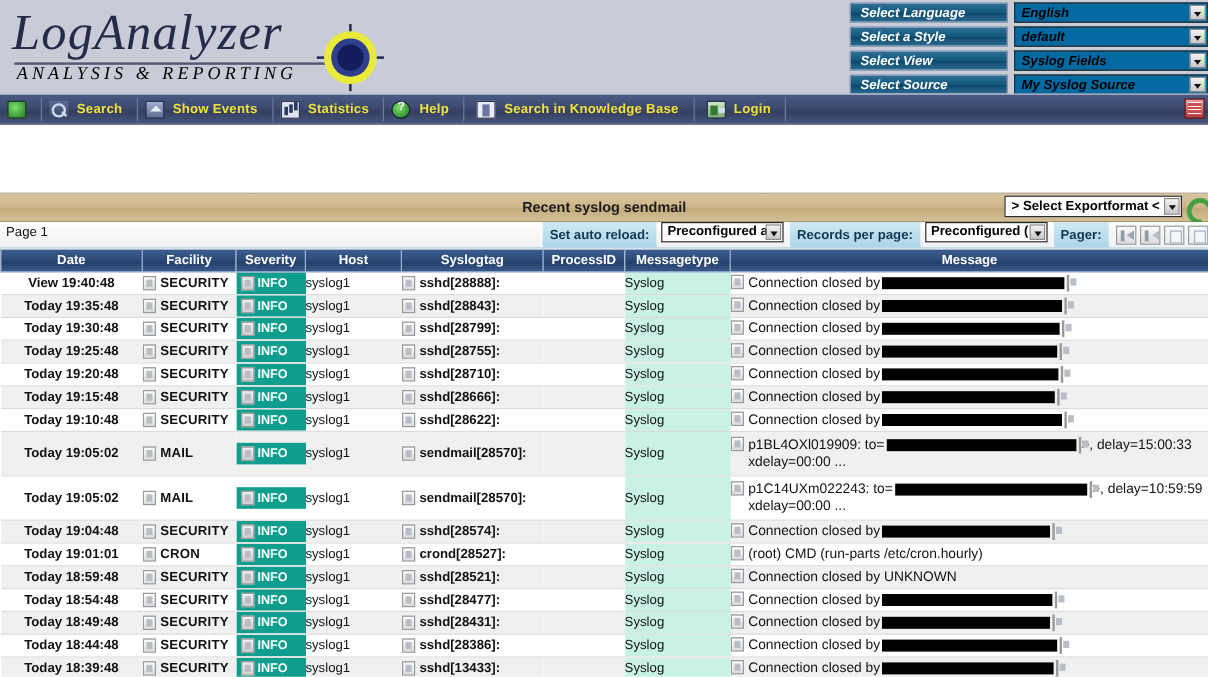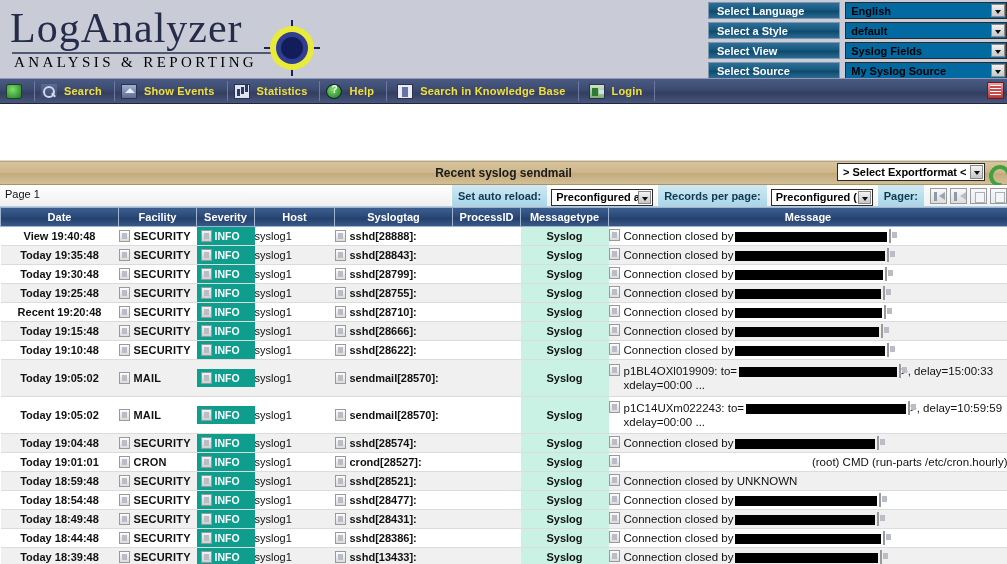--- a/index.html
+++ b/index.html
@@ -6,21 +6,21 @@
   body{
     width:1007px;height:564px;overflow:hidden;
     font-family:"Liberation Sans", sans-serif;
     font-size:11px;
     background:#ffffff;
     color:#000;
   }
   .page{position:relative;width:1007px;height:564px;overflow:hidden;background:#fff;}
 
   
-  .header{position:relative;height:78px;background:#c9ccd6;overflow:hidden;}
+  .header{position:relative;height:78px;background:#c9ccd6;overflow:hidden;font-style:italic;}
   .logo-wrap{position:absolute;left:6px;top:2px;width:330px;height:70px;}
   .logo-main{
     font-family:"Liberation Serif", serif;
     font-size:42px;letter-spacing:1px;color:#252c4a;
     position:absolute;left:4px;top:2px;white-space:nowrap;
   }
   .logo-rule{position:absolute;left:6px;top:50px;width:296px;height:2px;background:#2a3050;opacity:.75;}
   .logo-sub{
     position:absolute;left:8px;top:52px;
     font-family:"Liberation Serif", serif;
@@ -143,21 +143,21 @@
     border-left:3px solid transparent;border-right:3px solid transparent;border-top:4px solid #111;}
   .reload-ico{width:17px;height:17px;position:relative;}
   .reload-ico:after{content:"";position:absolute;left:1px;top:1px;width:14px;height:14px;border-radius:50%;
     border:4px solid #3fa13f;border-right-color:transparent;transform:rotate(35deg);}
 
   
   .pagerbar{
     position:relative;height:21px;
     background:linear-gradient(to bottom,#ffffff,#f0f0f0);
     border-bottom:1px solid #b9cfdc;
-    display:flex;align-items:flex-end;padding-left:32px;
+    display:flex;align-items:flex-start;padding-left:32px;
   }
   .pg-page{position:absolute;left:5px;top:3px;font-size:11px;color:#111;}
   .pg-cell{
     height:21px;display:flex;align-items:center;padding:0 6px;
     background:linear-gradient(to bottom,#cfe9f3,#a9d6e9);
     border-left:1px solid #ffffff;
     font-size:11px;font-weight:bold;color:#10384f;white-space:nowrap;
   }
   .pg-sel{
     position:relative;width:102px;height:17px;background:#fff;border:1px solid #2a2a2a;box-sizing:border-box;margin:0 4px;
@@ -192,21 +192,21 @@
     overflow:hidden;
   }
   tr.r-odd td{background:#ffffff;}
   tr.r-even td{background:#f0f0f0;}
   td.c-date{text-align:center;font-weight:bold;font-size:11.5px;white-space:nowrap;}
   td.c-fac{padding:0 2px;}
   td.c-sev{padding:0;}
   td.c-host{padding-left:5px;}
   td.c-tag{padding:0 2px;}
   td.c-pid{}
-  td.c-mtype{text-align:center;font-weight:bold;background:#c9f2e4 !important;}
+  td.c-mtype{font-weight:normal;background:#c9f2e4 !important;}
   td.c-msg{padding:0 2px;}
 
   .cellbox{display:flex;align-items:center;height:18px;gap:4px;}
   .minibtn{
     flex:0 0 auto;width:11px;height:12px;
     background:linear-gradient(to bottom,#fdfdfd,#dcdcdc);
     border:1px solid #9a9a9a;box-sizing:border-box;position:relative;
   }
   .minibtn:after{content:"";position:absolute;left:2px;top:2px;width:5px;height:6px;background:#b9bec6;}
   .fac-txt{font-weight:bold;font-size:11px;letter-spacing:.2px;}
@@ -515,21 +515,21 @@
             <td class="c-pid"><span></span></td>
             <td class="c-mtype"><span>Syslog</span></td>
             <td class="c-msg">
               <span class="cellbox" style="align-items:flex-start;height:auto;">
                 <span class="minibtn"></span>
                 <span class="msg-wrap">Connection closed by<span class="redact" style="width:146px"></span><span class="minibtn"></span></span>
               </span>
             </td>
           </tr>
           <tr class="r-odd">
-            <td class="c-date"><span>Recent 19:20:48</span></td>
+            <td class="c-date"><span>Today 19:20:48</span></td>
             <td class="c-fac fac-security">
               <span class="cellbox">
                 <span class="minibtn"></span>
                 <span class="fac-txt">SECURITY</span>
               </span>
             </td>
             <td class="c-sev sev-cell-bg">
               <span class="sev-chip">
                 <span class="minibtn"></span>
                 <span class="sev-txt">INFO</span>
@@ -718,21 +718,21 @@
             <td class="c-host"><span>syslog1</span></td>
             <td class="c-tag">
               <span class="cellbox">
                 <span class="minibtn"></span>
                 <span class="tag-txt">crond[28527]:</span>
               </span>
             </td>
             <td class="c-pid"><span></span></td>
             <td class="c-mtype"><span>Syslog</span></td>
             <td class="c-msg">
-              <span class="cellbox" style="align-items:flex-start;height:auto;justify-content:space-between;">
+              <span class="cellbox" style="align-items:flex-start;height:auto;">
                 <span class="minibtn"></span>
                 <span class="msg-wrap">(root) CMD (run-parts /etc/cron.hourly)</span>
               </span>
             </td>
           </tr>
           <tr class="r-even">
             <td class="c-date"><span>Today 18:59:48</span></td>
             <td class="c-fac fac-security">
               <span class="cellbox">
                 <span class="minibtn"></span>

